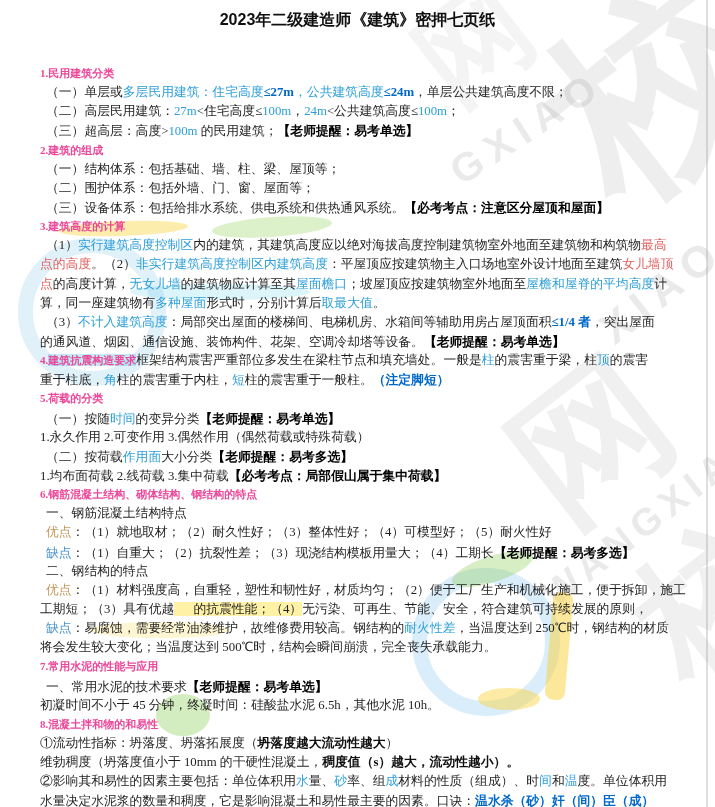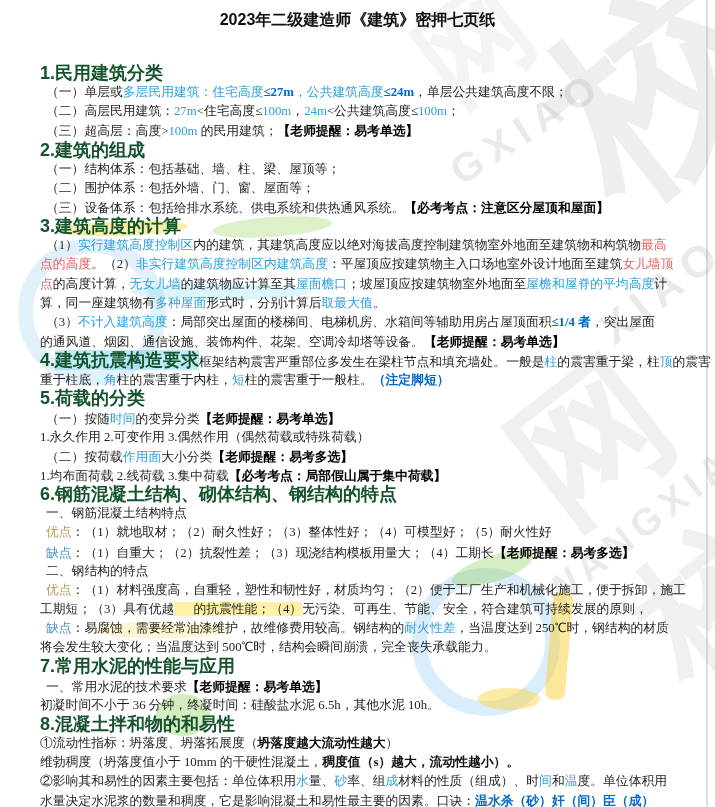--- a/index.html
+++ b/index.html
@@ -3,21 +3,21 @@
 <meta charset="utf-8">
 <style>
   html,body{margin:0;padding:0;background:#fff;}
   .page{position:relative;width:715px;height:807px;background:#ffffff;overflow:hidden;
         font-family:"Liberation Serif",serif;}
   .title{position:absolute;top:10px;left:0;right:0;text-align:center;z-index:3;
          font-family:"Liberation Sans",sans-serif;font-weight:bold;font-size:16px;color:#101010;}
   .content{position:absolute;top:64px;left:40px;right:30px;z-index:2;}
   .line{height:19.15px;line-height:19.15px;font-size:12.8px;color:#1f1f1f;white-space:nowrap;}
   .ind{padding-left:6px;}
-  .h{font-family:Liberation Sans, sans-serif;font-weight:bold;font-size:18px;color:#14532d;}
+  .h{font-family:Liberation Serif, serif;font-weight:bold;font-size:11px;color:#ec4899;}
   .b{font-family:Liberation Serif, serif;font-weight:bold;color:#111;}
   .blue{color:#2d9fd8;}
   .lblue{color:#4a92cc;text-align:right;}
   .dblue{color:#0068c9;font-weight:bold;}
   .bb{color:#0068c9;font-weight:bold;font-family:"Liberation Sans",sans-serif;}
   .red{color:#000000;font-weight:bold;font-family:"Liberation Sans",sans-serif;}
   .pink{color:#e2605f;}
   .tan{color:#c0995c;}
   .hlc{background:rgba(100,205,235,.40);}
   .hly{background:rgba(255,230,80,.50);padding-left:19px;}
@@ -82,21 +82,21 @@
       <div class="line ind"><span>一、钢筋混凝土结构特点</span></div>
       <div class="line ind"><span class="tan">优点</span><span>：（1）就地取材；（2）耐久性好；（3）整体性好；（4）可模型好；（5）耐火性好</span></div>
       <div class="line ind"><span class="lblue">缺点</span><span>：（1）自重大；（2）抗裂性差；（3）现浇结构模板用量大；（4）工期长</span><span class="red">【老师提醒：易考多选】</span></div>
       <div class="line ind"><span>二、钢结构的特点</span></div>
       <div class="line ind"><span class="tan">优点</span><span>：（1）材料强度高，自重轻，塑性和韧性好，材质均匀；（2）便于工厂生产和机械化施工，便于拆卸，施工</span></div>
       <div class="line"><span>工期短；（3）具有优越</span><span class="hly">的抗震性能；（4）</span><span>无污染、可再生、节能、安全，符合建筑可持续发展的原则，</span></div>
       <div class="line ind"><span class="lblue">缺点</span><span>：易腐蚀，需要经常油漆维护，故维修费用较高。钢结构的</span><span class="blue">耐火性差</span><span>，当温度达到 250℃时，钢结构的材质</span></div>
       <div class="line"><span>将会发生较大变化；当温度达到 500℃时，结构会瞬间崩溃，完全丧失承载能力。</span></div>
       <div class="line"><span class="h">7.常用水泥的性能与应用</span></div>
       <div class="line ind"><span>一、常用水泥的技术要求</span><span class="red">【老师提醒：易考单选】</span></div>
-      <div class="line"><span>初凝时间不小于 36 分钟，终凝时间：硅酸盐水泥 6.5h，其他水泥 10h。</span></div>
+      <div class="line"><span>初凝时间不小于 45 分钟，终凝时间：硅酸盐水泥 6.5h，其他水泥 10h。</span></div>
       <div class="line"><span class="h">8.混凝土拌和物的和易性</span></div>
       <div class="line"><span>①流动性指标：坍落度、坍落拓展度（</span><span class="b">坍落度越大流动性越大</span><span>）</span></div>
       <div class="line"><span>维勃稠度（坍落度值小于 10mm 的干硬性混凝土，</span><span class="b">稠度值（s）越大，流动性越小）。</span></div>
       <div class="line"><span>②影响其和易性的因素主要包括：单位体积用</span><span class="blue">水</span><span>量、</span><span class="blue">砂</span><span>率、组</span><span class="blue">成</span><span>材料的性质（组成）、时</span><span class="blue">间</span><span>和</span><span class="blue">温</span><span>度。单位体积用</span></div>
       <div class="line"><span>水量决定水泥浆的数量和稠度，它是影响混凝土和易性最主要的因素。口诀：</span><span class="bb">温水杀（砂）奸（间）臣（成）</span></div>
     </div>
 
 </div>
 
 </body></html>

